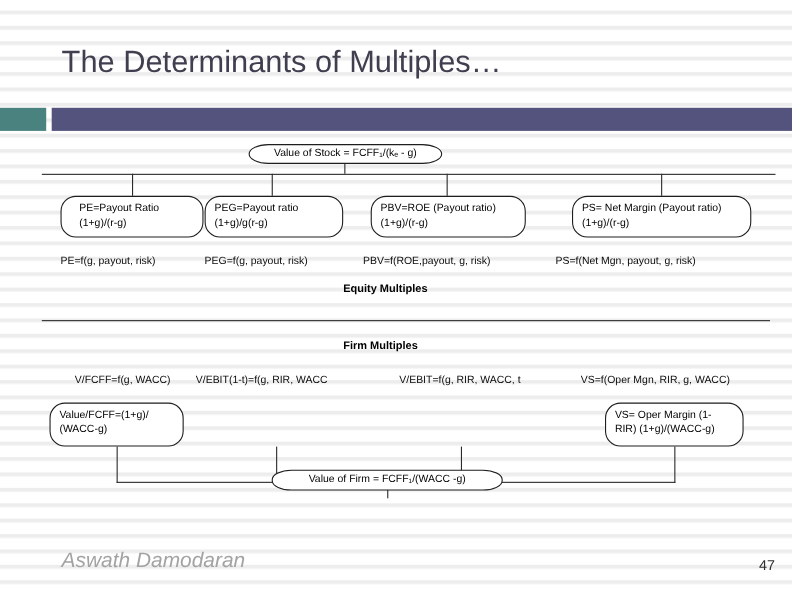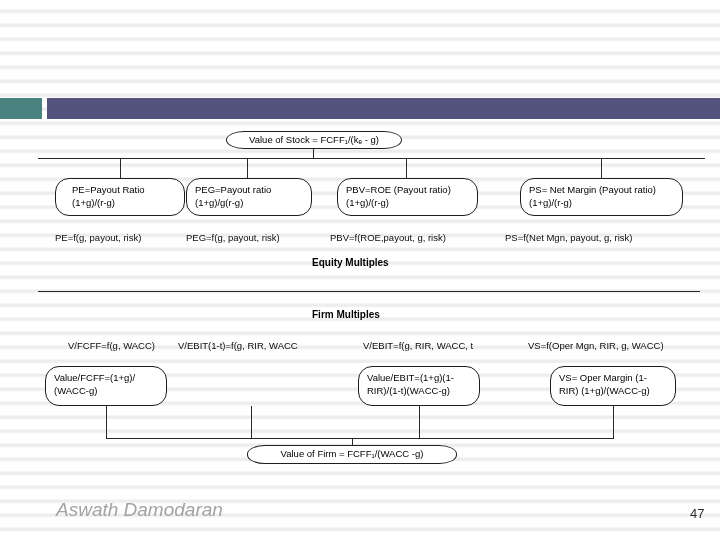--- a/index.html
+++ b/index.html
@@ -40,20 +40,21 @@
   .page-number{
     position:absolute;left:690px;top:506px;
     font-size:13px;color:#2e2e2e;
   }
 </style>
 </head>
 <body>
 
 <div class="slide">
 
+  <div class="slide-title">The Determinants of Multiples…</div>
   <div class="accent-teal"></div>
   <div class="accent-purple"></div>
 
   <div class="line" style="left:313px;top:149px;width:1px;height:9px;"></div>
   <div class="line" style="left:38px;top:158px;width:667px;height:1px;"></div>
   <div class="line" style="left:120px;top:158px;width:1px;height:20px;"></div>
   <div class="line" style="left:247px;top:158px;width:1px;height:20px;"></div>
   <div class="line" style="left:406px;top:158px;width:1px;height:20px;"></div>
   <div class="line" style="left:601px;top:158px;width:1px;height:20px;"></div>
 
@@ -95,26 +96,22 @@
 
   <div class="fn" style="left:48px;top:340px;margin-left:20px;">V/FCFF=f(g, WACC)</div>
   <div class="fn" style="left:178px;top:340px;">V/EBIT(1-t)=f(g, RIR, WACC</div>
   <div class="fn" style="left:363px;top:340px;">V/EBIT=f(g, RIR, WACC, t</div>
   <div class="fn" style="left:528px;top:340px;">VS=f(Oper Mgn, RIR, g, WACC)</div>
 
   <div class="node rbox" style="left:45px;top:366px;width:122px;height:40px;">
     <div>Value/FCFF=(1+g)/</div>
     <div>(WACC-g)</div>
   </div>
-  <div class="node rbox" style="left:358px;top:366px;width:122px;height:40px;">
-    <div>Value/EBIT=(1+g)(1-</div>
-    <div>RIR)/(1-t)(WACC-g)</div>
-  </div>
   <div class="node rbox" style="left:550px;top:366px;width:126px;height:40px;">
     <div>VS= Oper Margin (1-</div>
     <div>RIR) (1+g)/(WACC-g)</div>
   </div>
 
-  <div class="node pill" style="left:247px;top:445px;width:210px;height:19px;text-align:center;">Value of Firm = FCFF₁/(WACC -g)</div>
+  <div class="node pill" style="left:247px;top:427px;width:210px;height:19px;text-align:center;">Value of Firm = FCFF₁/(WACC -g)</div>
 
   <div class="footer-author">Aswath Damodaran</div>
   <div class="page-number">47</div>
 </div>
 
 </body></html>

